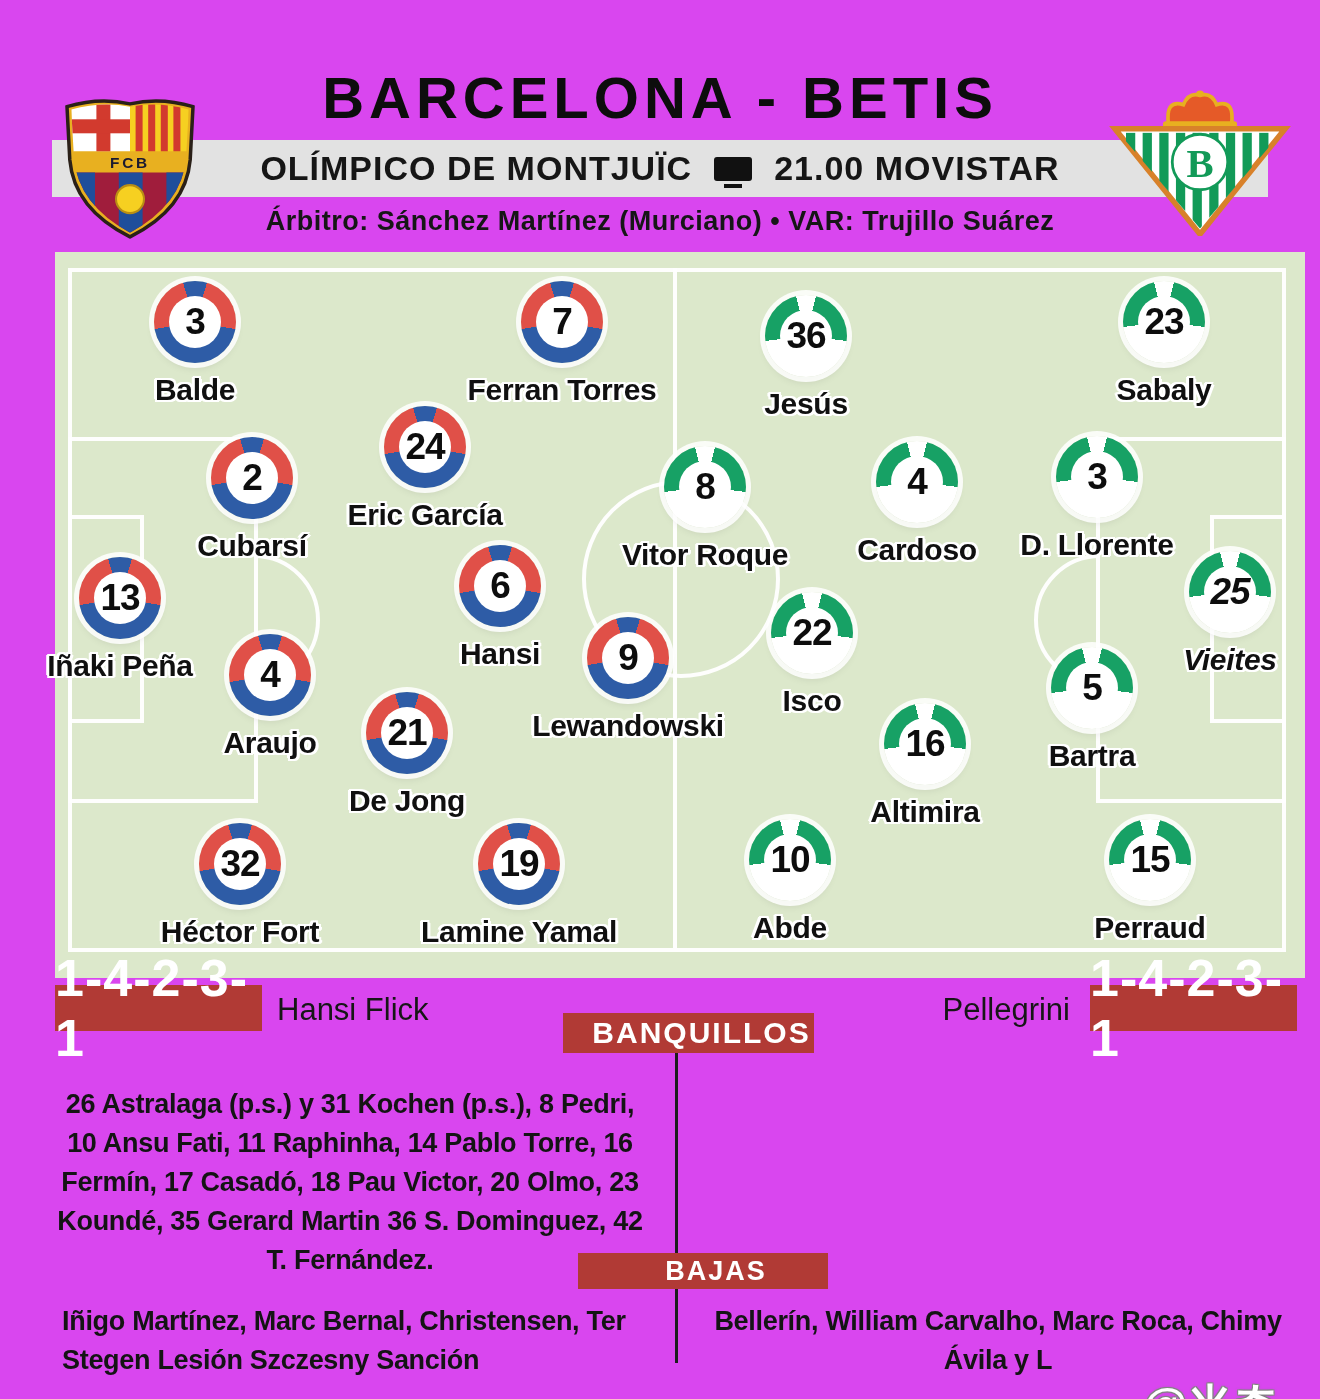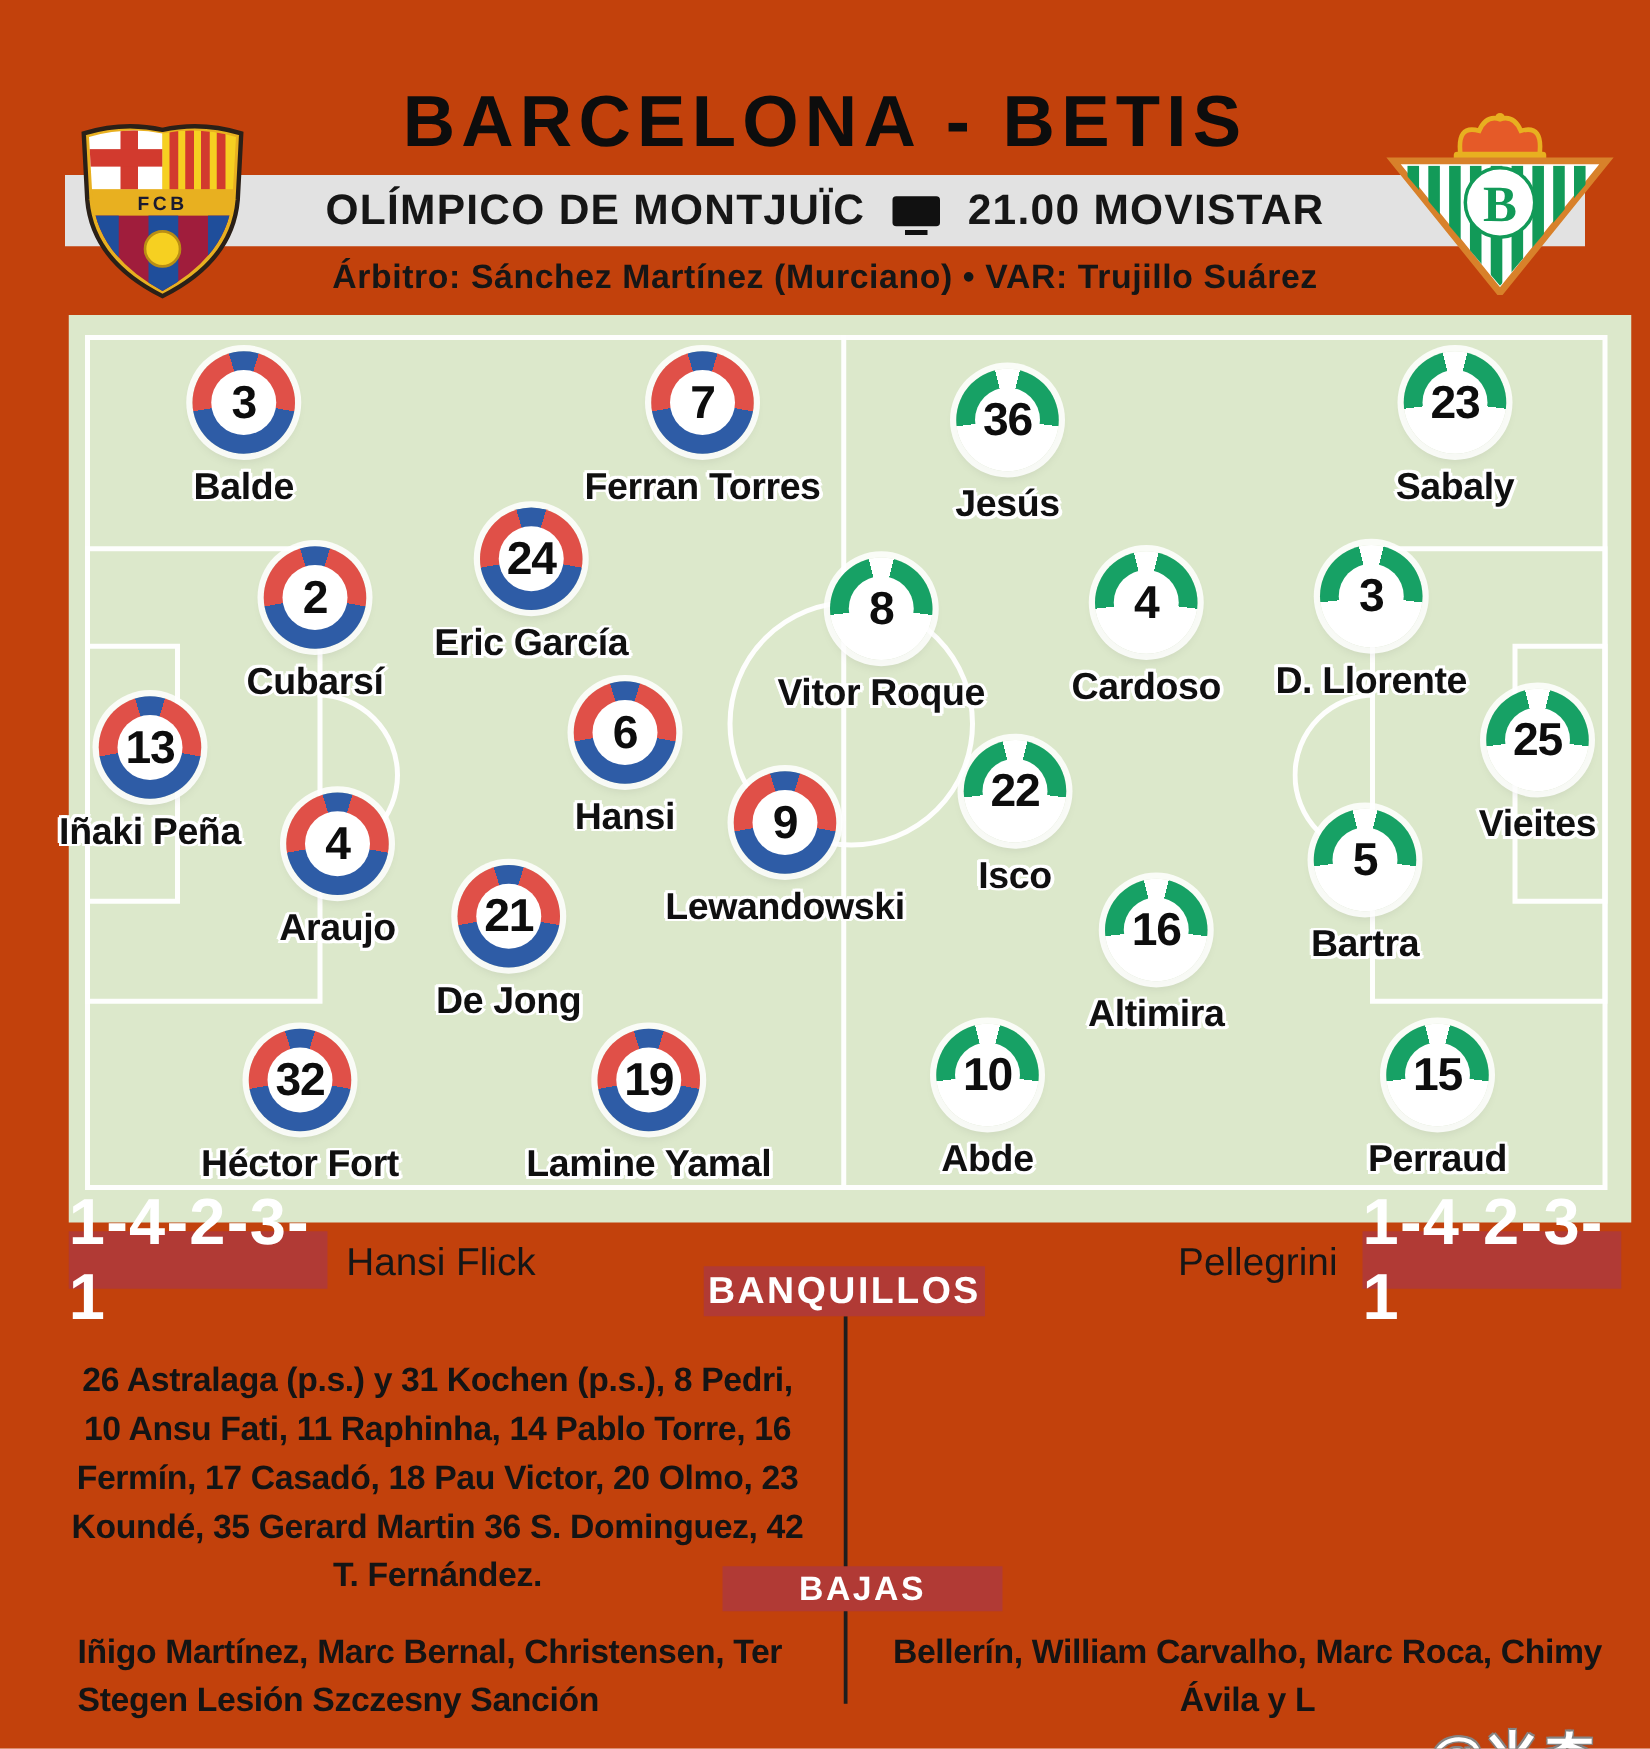--- a/index.html
+++ b/index.html
@@ -7,21 +7,21 @@
     --barca-red:#e05048;
     --barca-blue:#2e5ca6;
     --betis-green:#17a165;
     --pitch:#dce8cb;
     --band:#e2e2e2;
     --ink:#161616;
   }
   html,body{margin:0;padding:0;background:#ffffff;}
   .page{
     position:relative;width:1320px;height:1399px;overflow:hidden;
-    background:#c2410c;font-family:"Liberation Sans",sans-serif;color:var(--ink);
+    background:#d946ef;font-family:"Liberation Sans",sans-serif;color:var(--ink);
   }
   .abs{position:absolute;}
 
   
   .title{
     left:0;right:0;top:64px;text-align:center;
     font-size:58px;font-weight:800;letter-spacing:5px;color:#0d0d0d;
     z-index:2;
   }
   .band{
@@ -83,21 +83,21 @@
   }
   .fbar-home{left:55px;top:985px;width:207px;}
   .fbar-away{left:1090px;top:985px;width:207px;}
   .coach{top:992px;font-size:31px;font-weight:400;z-index:2;}
   .coach-home{left:277px;}
   .coach-away{left:790px;width:280px;text-align:right;}
 
   
   .redtag{
     background:var(--brick);color:#fff;display:flex;align-items:center;justify-content:center;
-    font-weight:800;letter-spacing:2px;z-index:3;
+    font-weight:800;letter-spacing:2px;z-index:3;padding-left:26px;
   }
   .banquillos{left:563px;top:1013px;width:225px;height:40px;font-size:30px;}
   .bajas{left:578px;top:1253px;width:224px;height:36px;font-size:27px;}
   .divider{left:675px;top:1053px;width:3px;height:310px;background:#1d1d1d;z-index:1;}
 
   .listtext{font-size:27px;font-weight:700;line-height:39px;letter-spacing:-0.3px;color:#141414;z-index:2;}
   .bench-home{left:50px;top:1085px;width:600px;text-align:center;}
   .bench-away{left:686px;top:1085px;width:620px;text-align:center;}
   .bajas-home{left:62px;top:1302px;width:620px;text-align:left;}
   .bajas-away{left:694px;top:1302px;width:608px;text-align:center;}
@@ -285,21 +285,21 @@
           <span class="num">4</span>
         </div>
         <div class="pname">Cardoso</div>
       </div>
       <div class="player" style="left: 1056px; top: 436px;">
         <div class="badge betis">
           <span class="num">3</span>
         </div>
         <div class="pname">D. Llorente</div>
       </div>
-      <div class="player" style="left: 1189px; top: 551px;">
+      <div class="player" style="left: 1189px; top: 551px; font-style: italic;">
         <div class="badge betis">
           <span class="num">25</span>
         </div>
         <div class="pname">Vieites</div>
       </div>
       <div class="player" style="left: 771px; top: 592px;">
         <div class="badge betis">
           <span class="num">22</span>
         </div>
         <div class="pname">Isco</div>

